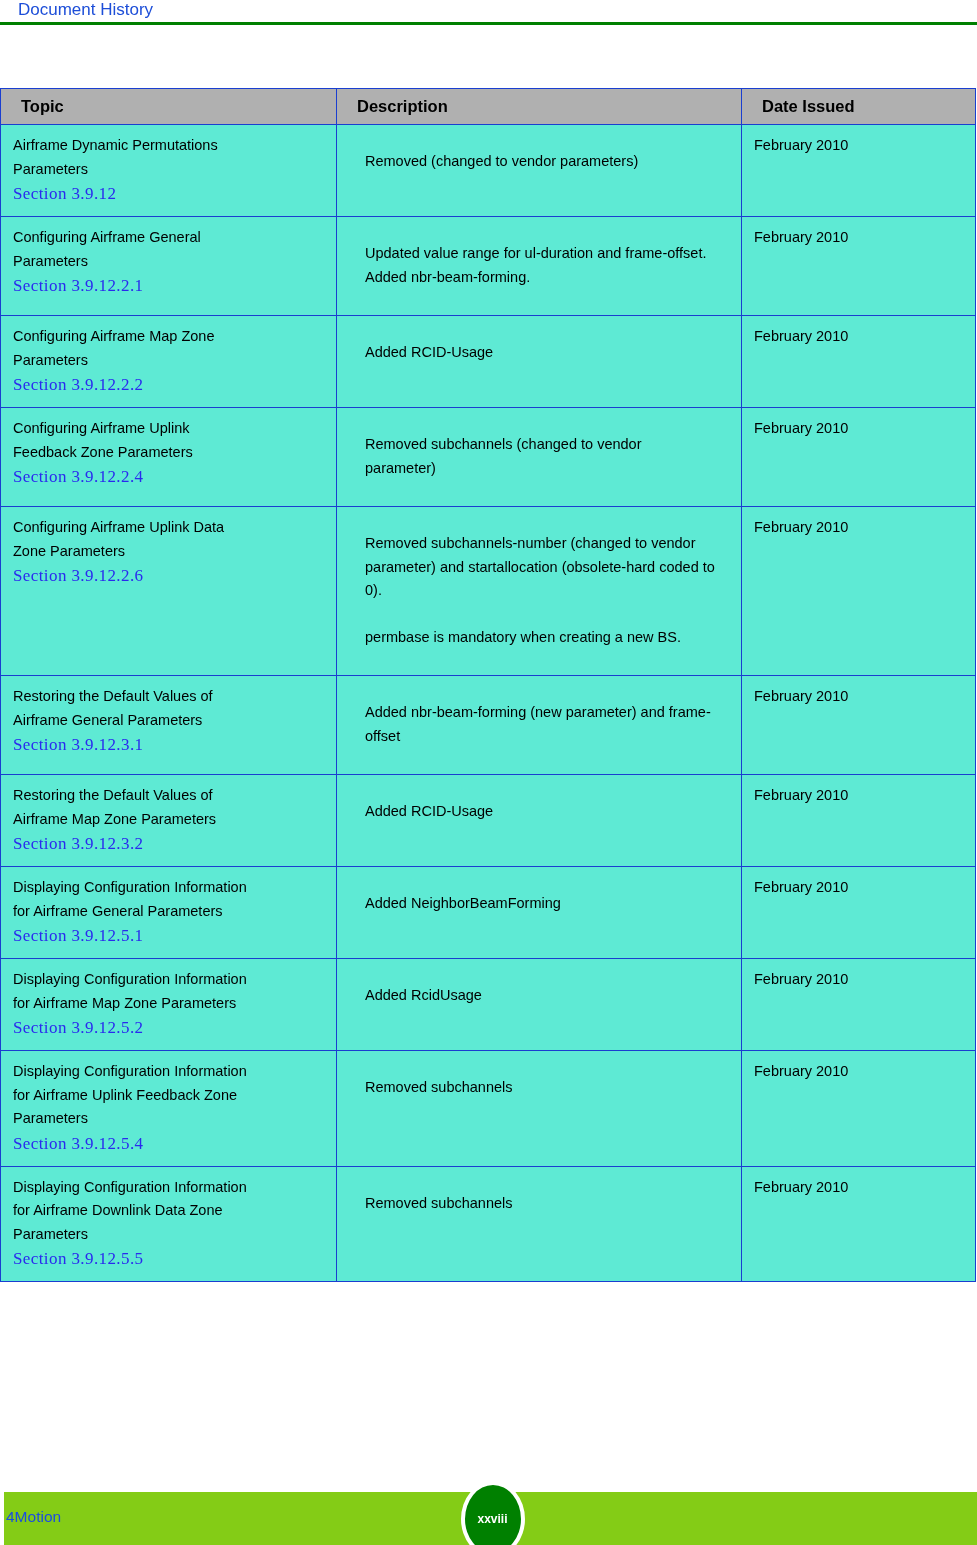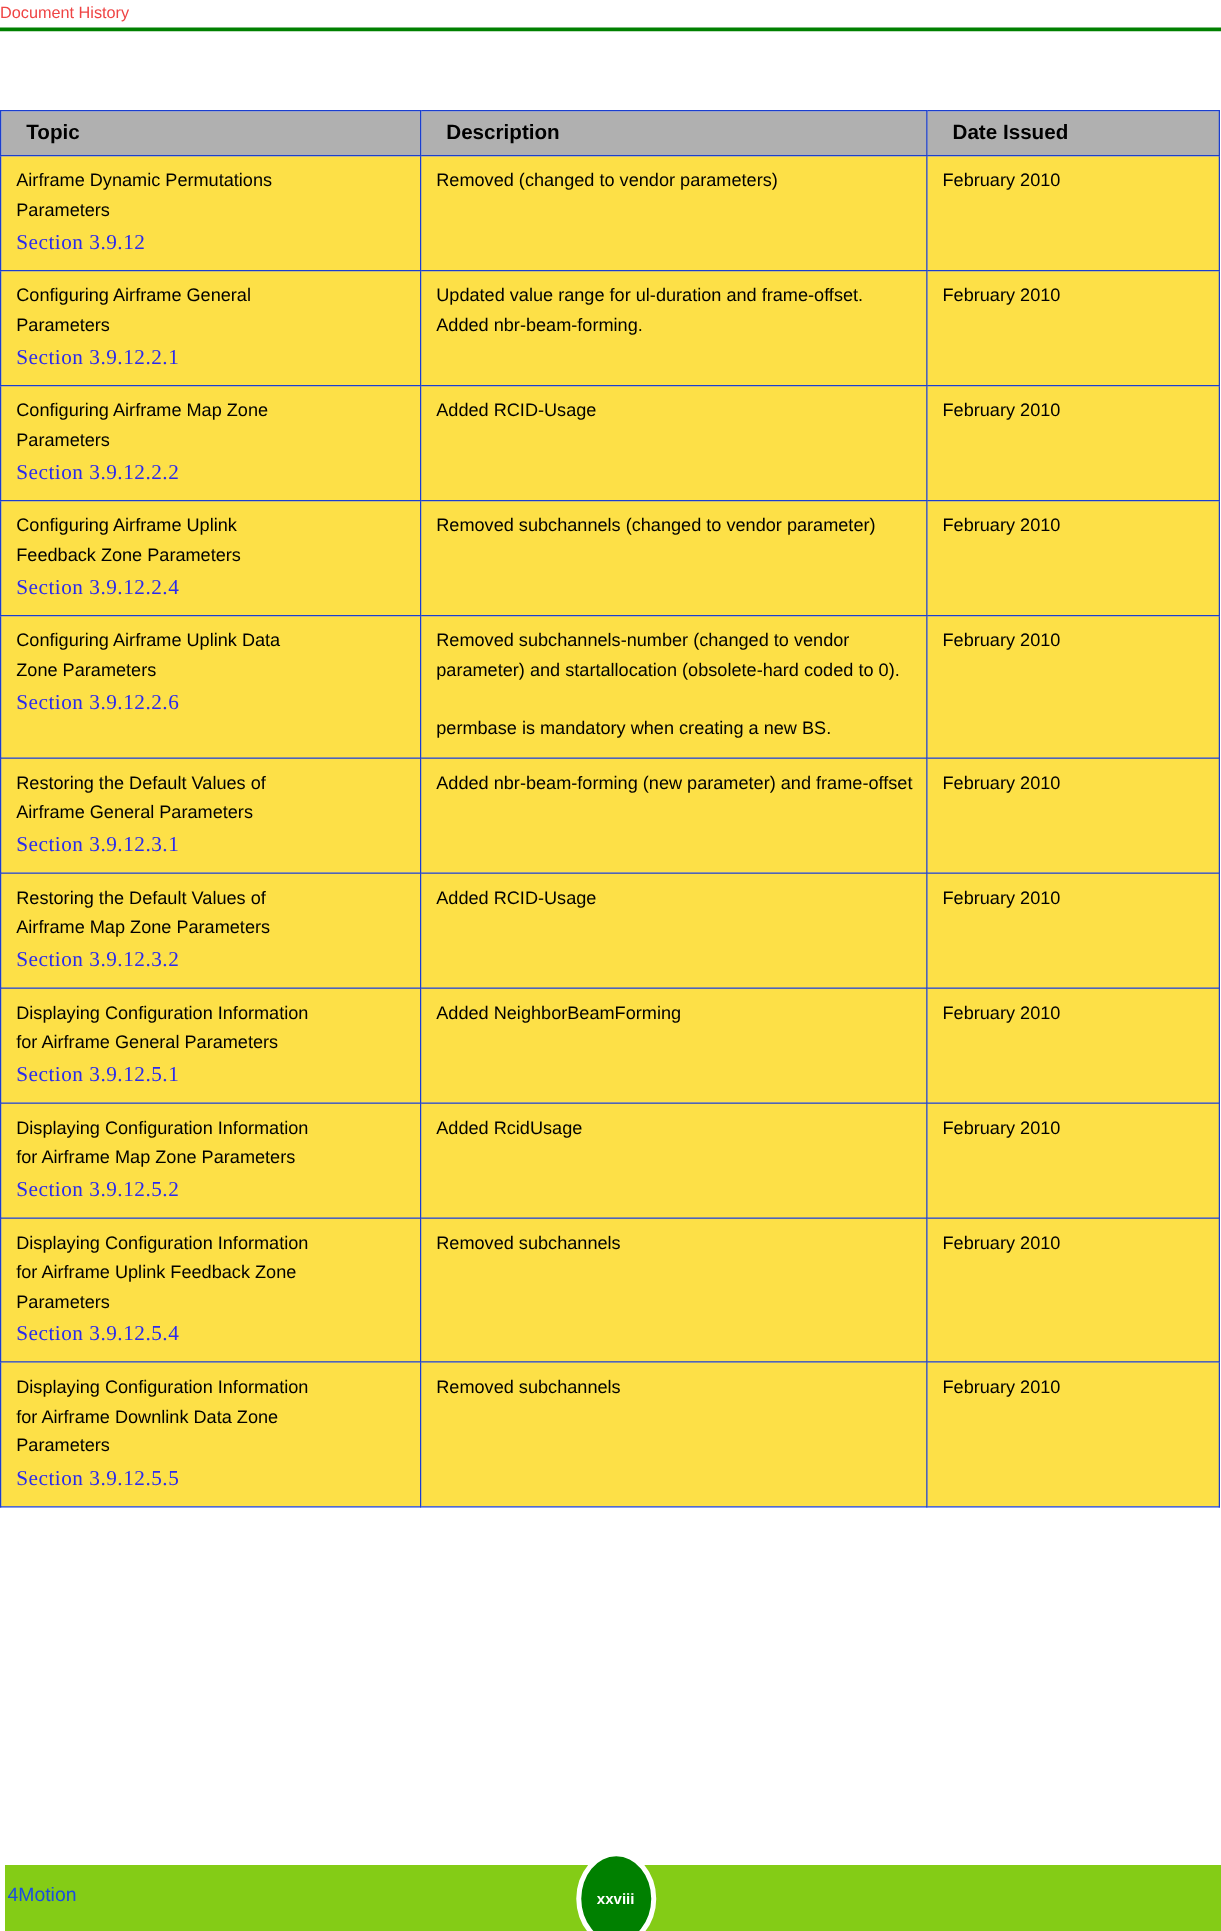--- a/index.html
+++ b/index.html
@@ -18,24 +18,24 @@
   
   .page-header {
     position: absolute;
     top: 0;
     left: 0;
     width: 977px;
     height: 26px;
     box-sizing: border-box;
   }
   .page-header-title {
-    font-size: 13px;
-    color: #ef4444;
+    font-size: 17px;
+    color: #1d4ed8;
     line-height: 20px;
-    padding-left: 0;
+    padding-left: 18px;
     white-space: nowrap;
   }
   .header-rule {
     position: absolute;
     top: 22px;
     left: 0;
     width: 977px;
     height: 3px;
     background: #008000;
   }
@@ -68,38 +68,38 @@
     color: #000000;
     height: 36px;
     padding-top: 7px;
     padding-bottom: 7px;
     text-align: left;
     line-height: 21px;
     padding-left: 20px;
   }
 
   .history-table tbody td {
-    background: #fde047;
+    background: #5eead4;
     font-size: 14.5px;
     color: #000000;
     line-height: 23.5px;
   }
 
   .cell-line { display: block; }
 
   .section-link {
     display: block;
     color: #2a2aee;
     font-family: "Liberation Serif", serif;
     font-size: 17px;
     line-height: 25px;
     letter-spacing: 0.4px;
   }
 
-  .desc-para { margin: 0; }
+  .desc-para { margin: 16px; }
   .desc-para + .desc-para { margin-top: 23px; }
 
   
   .page-footer {
     position: absolute;
     left: 4px;
     bottom: 0;
     width: 977px;
     height: 53px;
     background: #84cc16;

